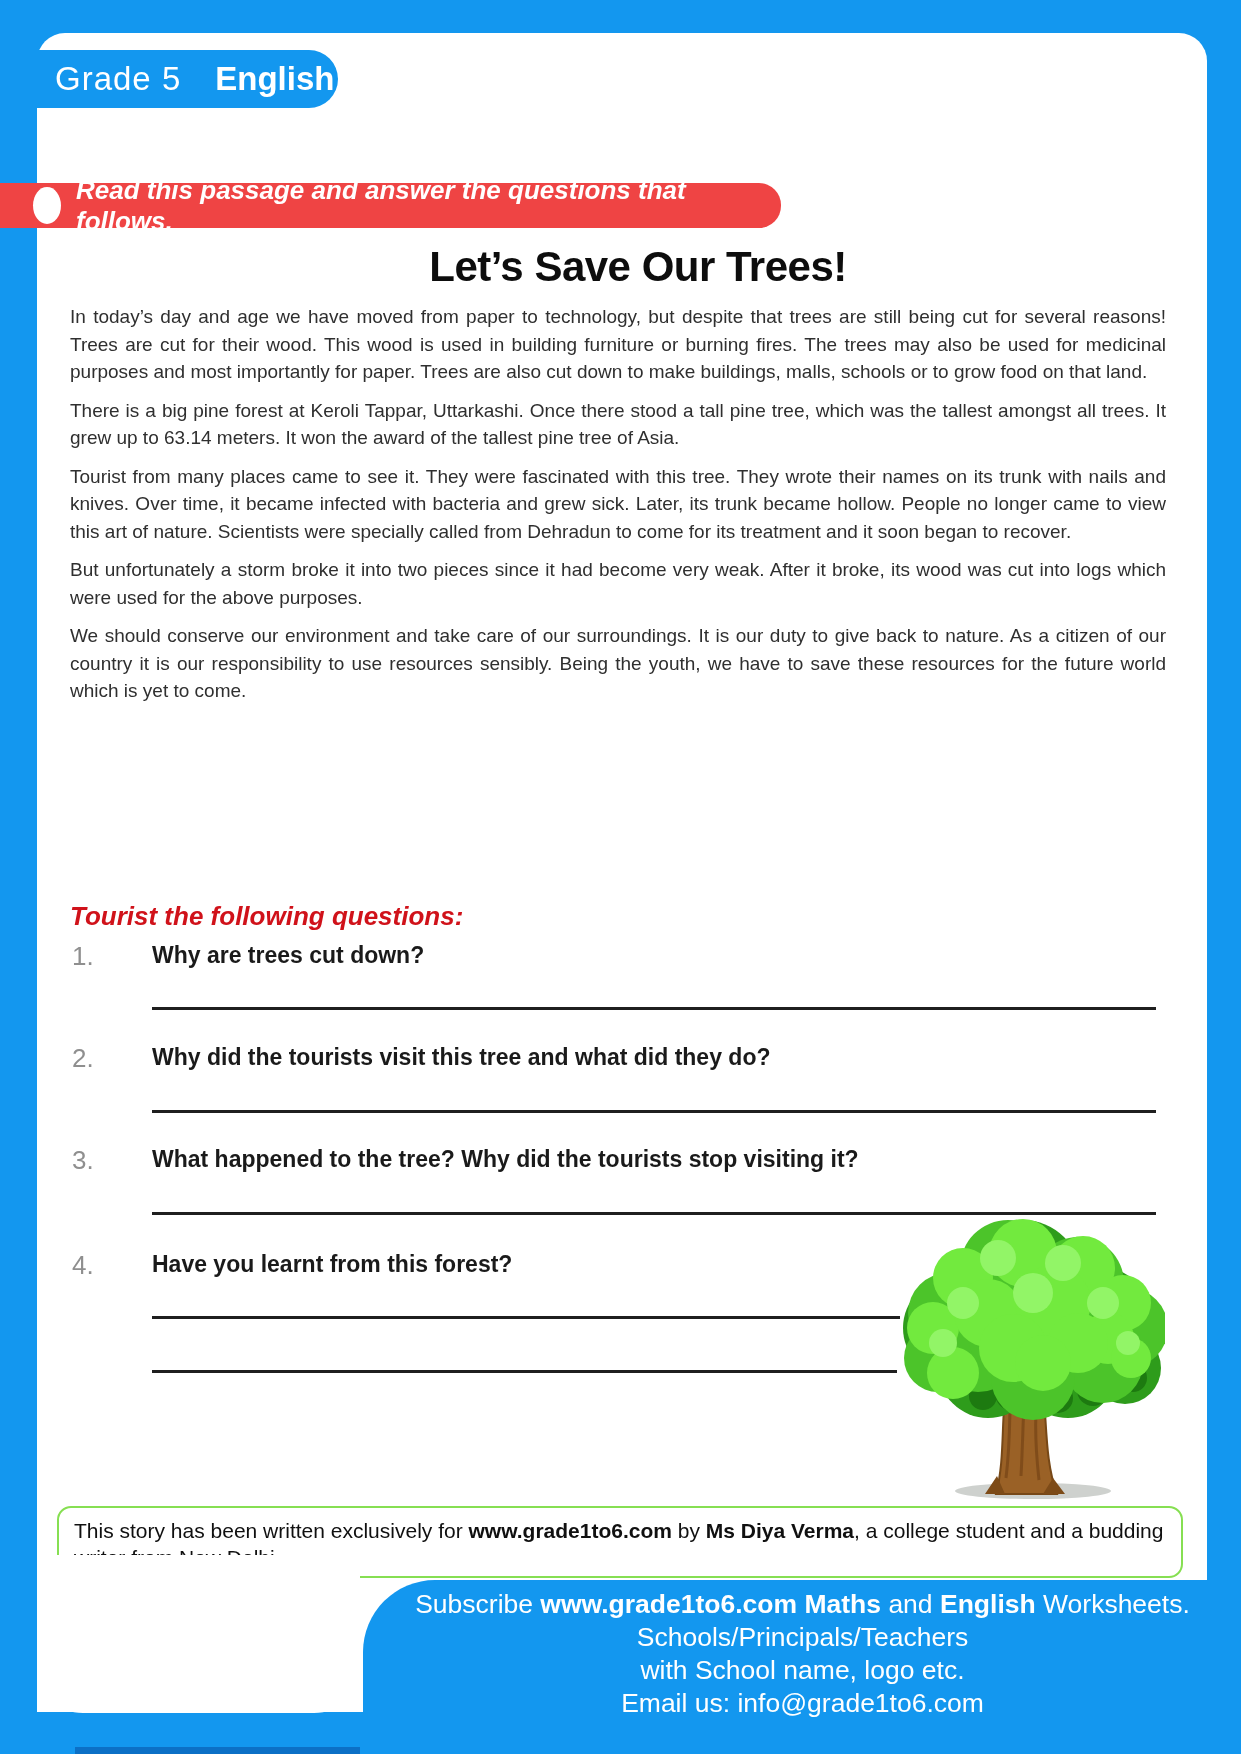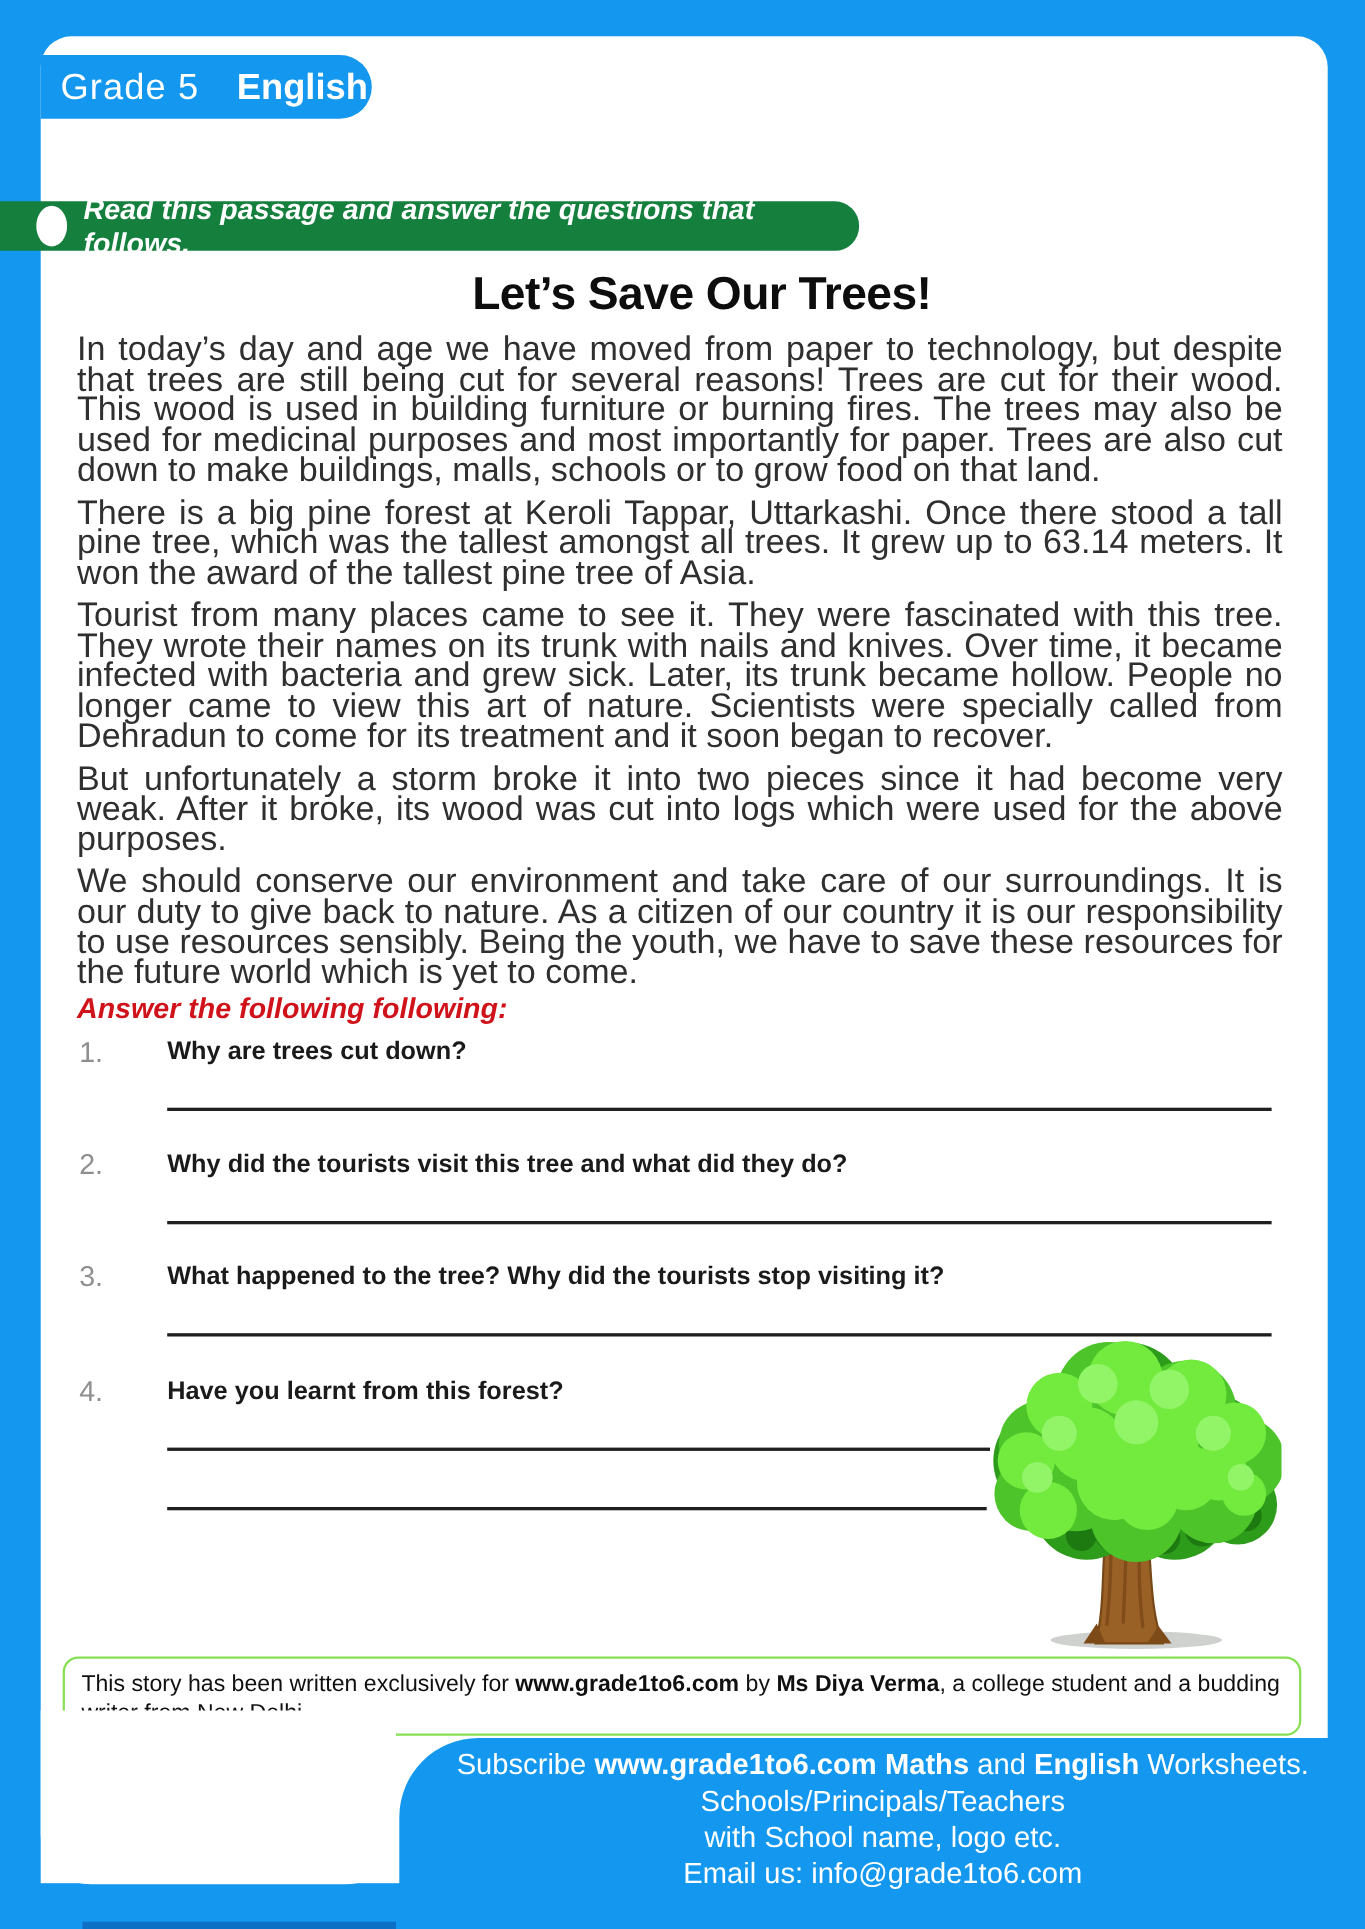--- a/index.html
+++ b/index.html
@@ -18,39 +18,39 @@
     position:absolute; left:37px; top:50px; width:301px; height:58px;
     background:#1397ef; border-radius:0 29px 29px 0;
     display:flex; align-items:center; padding-left:18px; gap:34px;
     color:#ffffff;
   }
   #badge .grade { font-size:33px; font-weight:400; letter-spacing:1px; }
   #badge .subject { font-size:33px; font-weight:700; }
   
   #banner {
     position:absolute; left:0; top:183px; width:781px; height:45px;
-    background:#15803d; border-radius:0 22px 22px 0;
+    background:#ef4444; border-radius:0 22px 22px 0;
     display:flex; align-items:center;
   }
   #banner .oval {
     position:absolute; left:33px; top:4px; width:28px; height:37px;
     background:#ffffff; border-radius:50%;
   }
   #banner .txt {
     margin-left:76px; color:#ffffff; font-size:26px; font-weight:700; font-style:italic;
   }
   
   #title {
     position:absolute; left:37px; top:243px; width:1170px; text-align:center;
     font-size:42px; font-weight:700; color:#0d0d0d; letter-spacing:-0.5px;padding-left:32px;
   }
   
   #passage {
     position:absolute; left:70px; top:303px; width:1096px;
-    font-size:31px; line-height:27.5px; color:#2f2f2f; text-align:justify;
+    font-size:19px; line-height:27.5px; color:#2f2f2f; text-align:justify;
   }
   #passage p { margin-bottom:11px; }
   
   #qheading {
     position:absolute; left:70px; top:901px;
     font-size:26px; font-weight:700; font-style:italic; color:#d0121a;
   }
   .qnum {
     position:absolute; left:72px; font-size:26px; color:#8f8f8f; font-weight:500;
   }
@@ -114,21 +114,21 @@
   <div id="title">Let’s Save Our Trees!</div>
 
   <div id="passage">
     <p>In today’s day and age we have moved from paper to technology, but despite that trees are still being cut for several reasons! Trees are cut for their wood. This wood is used in building furniture or burning fires. The trees may also be used for medicinal purposes and most importantly for paper. Trees are also cut down to make buildings, malls, schools or to grow food on that land.</p>
     <p>There is a big pine forest at Keroli Tappar, Uttarkashi. Once there stood a tall pine tree, which was the tallest amongst all trees. It grew up to 63.14 meters. It won the award of the tallest pine tree of Asia.</p>
     <p>Tourist from many places came to see it. They were fascinated with this tree. They wrote their names on its trunk with nails and knives. Over time, it became infected with bacteria and grew sick. Later, its trunk became hollow. People no longer came to view this art of nature. Scientists were specially called from Dehradun to come for its treatment and it soon began to recover.</p>
     <p>But unfortunately a storm broke it into two pieces since it had become very weak. After it broke, its wood was cut into logs which were used for the above purposes.</p>
     <p>We should conserve our environment and take care of our surroundings. It is our duty to give back to nature. As a citizen of our country it is our responsibility to use resources sensibly. Being the youth, we have to save these resources for the future world which is yet to come.</p>
   </div>
 
-  <div id="qheading">Answer the following following:</div>
+  <div id="qheading">Tourist the following questions:</div>
 
   <span class="qnum" style="top:941px">1.</span>
   <span class="qtext" style="top:942px">Why are trees cut down?</span>
   <div class="answer-line" style="top:1007px; width:1004px"></div>
 
   <span class="qnum" style="top:1043px">2.</span>
   <span class="qtext" style="top:1044px">Why did the tourists visit this tree and what did they do?</span>
   <div class="answer-line" style="top:1110px; width:1004px"></div>
 
   <span class="qnum" style="top:1145px">3.</span>

